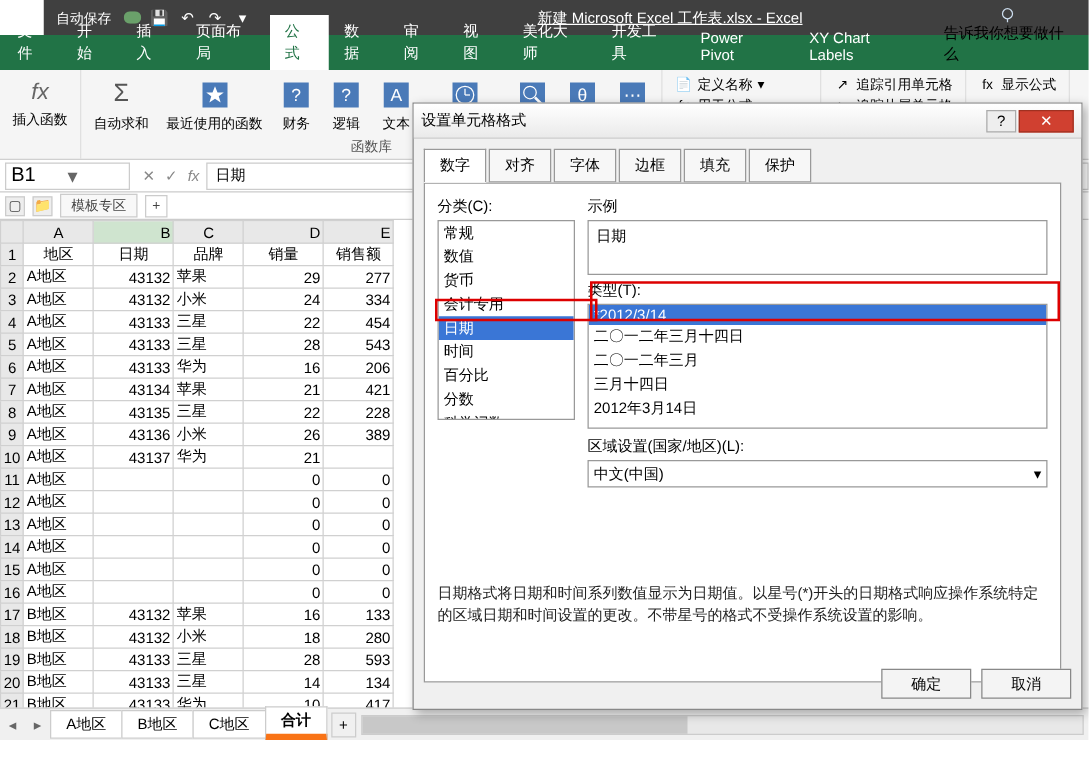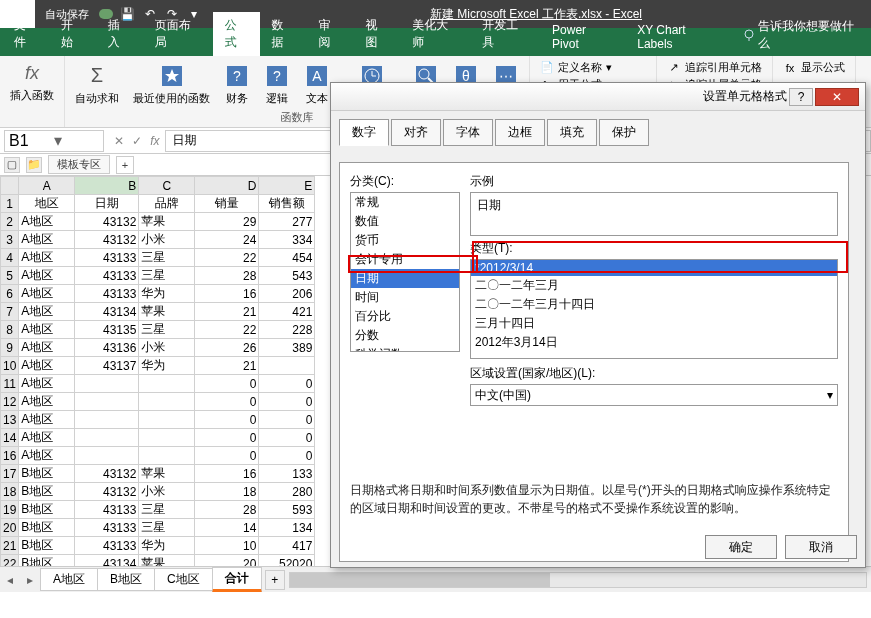--- a/index.html
+++ b/index.html
@@ -8,21 +8,21 @@
 
 .titlebar { height: 28px; background: #404040; color: #fff; display: flex; align-items: center; padding: 0 4px; margin-left: 35px; }
 .titlebar .qat-label { font-size: 11px; margin: 0 6px; }
 .titlebar .qat-btn { width: 20px; height: 20px; display: flex; align-items: center; justify-content: center; color: #fff; margin: 0 1px; }
 .titlebar .title { flex: 1; text-align: center; font-size: 12px; text-decoration: underline; }
 
 
 .ribbon-tabs { height: 28px; background: #217346; display: flex; align-items: flex-end; padding-left: 2px; }
 .ribbon-tab { padding: 5px 12px; color: #fff; font-size: 12px; cursor: pointer; }
 .ribbon-tab.active { background: #fff; color: #217346; }
-.tell-me { margin-left: auto; display: flex; align-items: center; color: #ffffff; padding: 4px 10px; }
+.tell-me { margin-left: auto; display: flex; align-items: center; color: #000000; padding: 4px 10px; flex-direction: column; }
 .tell-me svg { margin-right: 4px; }
 
 
 .ribbon { height: 72px; background: #f5f5f5; border-bottom: 1px solid #d0d0d0; display: flex; }
 .ribbon-group { display: flex; flex-direction: column; align-items: center; padding: 2px 6px; border-right: 1px solid #e0e0e0; }
 .rg-icons { display: flex; flex: 1; align-items: center; gap: 6px; }
 .rg-btn { display: flex; flex-direction: column; align-items: center; justify-content: center; padding: 2px 4px; cursor: pointer; font-size: 11px; }
 .rg-btn .ico { width: 26px; height: 26px; display: flex; align-items: center; justify-content: center; margin-bottom: 2px; }
 .rg-label { font-size: 11px; color: #555; margin-top: auto; }
 .rg-small { display: flex; flex-direction: column; gap: 2px; font-size: 11px; padding: 2px 4px; }
@@ -50,33 +50,33 @@
 table.grid th { background: #e8e8e8; font-weight: normal; text-align: center; }
 .rowhdr { width: 18px; text-align: center !important; background: #e8e8e8; }
 .colA { width: 56px; } .colB { width: 64px; text-align: right !important; } .colC { width: 56px; } .colD { width: 64px; text-align: right !important; } .colE { width: 56px; text-align: right !important; }
 .hdrrow td { font-weight: normal; text-align: center !important; }
 .sel-col { background: #cfe4cf !important; }
 
 
 .sheettabs { position: absolute; bottom: 0; left: 0; right: 0; height: 26px; border-top: 1px solid #ccc; display: flex; align-items: center; background: #f0f0f0; }
 .navbtn { width: 20px; text-align: center; color: #666; cursor: pointer; }
 .stab { padding: 2px 12px; border: 1px solid #ccc; background: #fff; margin-right: -1px; cursor: pointer; font-size: 12px; }
-.stab.active { background: #fff; border-bottom: 4px solid #f97316; font-weight: bold; }
+.stab.active { background: #fff; border-bottom: 8px solid #f97316; font-weight: bold; }
 .plus { width: 20px; height: 20px; border: 1px solid #ccc; display: flex; align-items: center; justify-content: center; margin-left: 4px; cursor: pointer; }
 .scrollh { flex: 1; margin: 0 4px; height: 16px; background: #e8e8e8; border: 1px solid #ccc; position: relative; }
 .scrollh .thumb { position: absolute; left: 0; width: 260px; height: 100%; background: #c8c8c8; }
 
 
 .dialog { position: absolute; left: 330px; top: 82px; width: 536px; height: 486px; background: #f0f0f0; border: 1px solid #888; box-shadow: 3px 3px 8px rgba(0,0,0,0.3); }
-.dlg-title { height: 28px; background: linear-gradient(#fff,#eaeaea); border-bottom: 1px solid #ccc; display: flex; align-items: center; padding: 0 6px; text-align: right; }
+.dlg-title { height: 28px; background: linear-gradient(#fff,#eaeaea); border-bottom: 1px solid #ccc; display: flex; align-items: center; padding: 0 6px; }
 .dlg-title span { flex: 1; font-size: 12px; }
 .dlg-title .winbtn { width: 24px; height: 18px; display: flex; align-items: center; justify-content: center; margin-left: 2px; border: 1px solid #aaa; background: #eee; cursor: pointer; }
 .dlg-title .winbtn.close { background: #d04030; color: #fff; width: 44px; border-color: #a03020; }
 .dlg-title .winbtn.help { }
-.dlg-tabs { display: flex; padding: 8px 8px 16px 8px; }
+.dlg-tabs { display: flex; padding: 8px 8px 0 8px; }
 .dlg-tab { padding: 4px 12px; border: 1px solid #999; background: #f7f7f7; margin-right: 2px; cursor: pointer; font-size: 12px; }
 .dlg-tab.active { background: #fff; border-bottom: 1px solid #fff; position: relative; z-index: 2; }
 .dlg-body { margin: 0 16px 8px 8px; border: 1px solid #999; background: #fff; height: 400px; position: relative; padding: 10px; }
 .dlg-row { display: flex; gap: 10px; }
 .cat-label, .sample-label, .type-label, .locale-label { font-size: 12px; margin-bottom: 2px; }
 .cat-list { width: 110px; height: 160px; border: 1px solid #999; background: #fff; overflow: hidden; font-size: 12px; }
 .cat-list .citem { padding: 1px 4px; cursor: pointer; }
 .cat-list .citem.sel { background: #3a76d6; color: #fff; }
 .sample-box { border: 1px solid #999; height: 44px; padding: 4px 6px; font-size: 12px; margin-bottom: 4px; }
 .type-list { border: 1px solid #999; height: 100px; overflow-y: scroll; font-size: 12px; position: relative; }
@@ -405,20 +405,28 @@
         </tr>
         <tr>
           <th class="rowhdr">14</th>
           <td class="colA">A地区</td>
           <td class="colB"></td>
           <td class="colC"></td>
           <td class="colD">0</td>
           <td class="colE">0</td>
         </tr>
         <tr>
+          <th class="rowhdr">15</th>
+          <td class="colA">A地区</td>
+          <td class="colB"></td>
+          <td class="colC"></td>
+          <td class="colD">0</td>
+          <td class="colE">0</td>
+        </tr>
+        <tr>
           <th class="rowhdr">16</th>
           <td class="colA">A地区</td>
           <td class="colB"></td>
           <td class="colC"></td>
           <td class="colD">0</td>
           <td class="colE">0</td>
         </tr>
         <tr>
           <th class="rowhdr">17</th>
           <td class="colA">B地区</td>
@@ -521,22 +529,22 @@
             <div class="citem">分数</div>
             <div class="citem">科学记数</div>
           </div>
       </div>
       <div class="right-col">
         <div class="sample-label">示例</div>
         <div class="sample-box"><span>日期</span></div>
         <div class="type-label">类型(T):</div>
         <div class="type-list" id="type-list">
             <div class="titem sel">*2012/3/14</div>
+            <div class="titem">二〇一二年三月十四日</div>
             <div class="titem">二〇一二年三月</div>
-            <div class="titem">二〇一二年三月十四日</div>
             <div class="titem">三月十四日</div>
             <div class="titem">2012年3月14日</div>
           </div>
         <div style="height:6px"></div>
         <div class="locale-label">区域设置(国家/地区)(L):</div>
         <div class="locale-sel">
             <span>中文(中国)</span>
             <span>▾</span>
           </div>
       </div>

